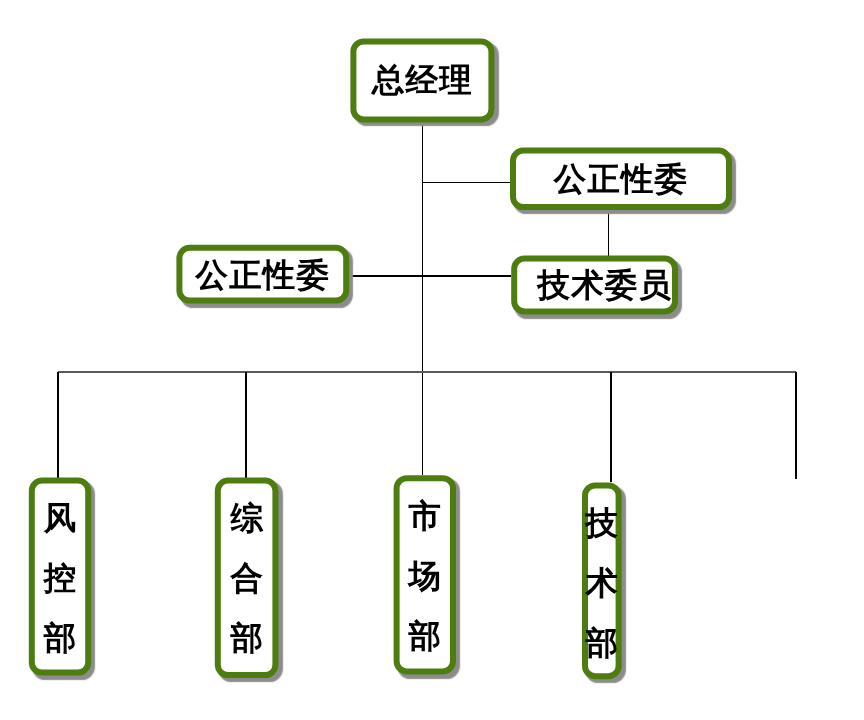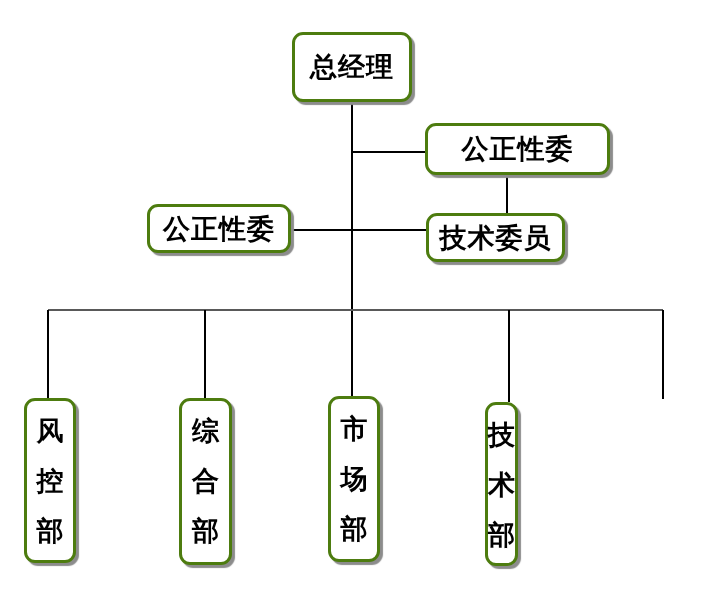--- a/index.html
+++ b/index.html
@@ -19,21 +19,21 @@
     position: absolute;
     left: 0;
     top: 0;
     width: 720px;
     height: 600px;
   }
   .node {
     position: absolute;
     box-sizing: border-box;
     background: #ffffff;
-    border: 3px solid #4d7c0f;
+    border: 5px solid #4d7c0f;
     border-radius: 11px;
     box-shadow: 3px 3px 1px #8c8c8c;
     color: #000000;
     font-size: 27px;
     font-weight: bold;
     letter-spacing: 1px;
   }
   .hnode {
     display: flex;
     align-items: center;
@@ -82,21 +82,21 @@
   </div>
 
   <div class="node hnode" style="left:425px; top:123px; width:185px; height:52px;">
     <span>公正性委</span>
   </div>
 
   <div class="node hnode" style="left:147px; top:204px; width:144px; height:49px;">
     <span>公正性委</span>
   </div>
 
-  <div class="node hnode" style="left:426px; top:213px; width:139px; height:49px;">
+  <div class="node hnode" style="left:426px; top:213px; width:139px; height:49px;justify-content:flex-end;">
     <span>技术委员</span>
   </div>
 
   <div class="node vnode" style="left:24px; top:398px; width:52px; height:165px;">
     <div class="vlabel">风控部</div>
   </div>
 
   <div class="node vnode" style="left:328px; top:396px; width:52px; height:166px;">
     <div class="vlabel">市场部</div>
   </div>

